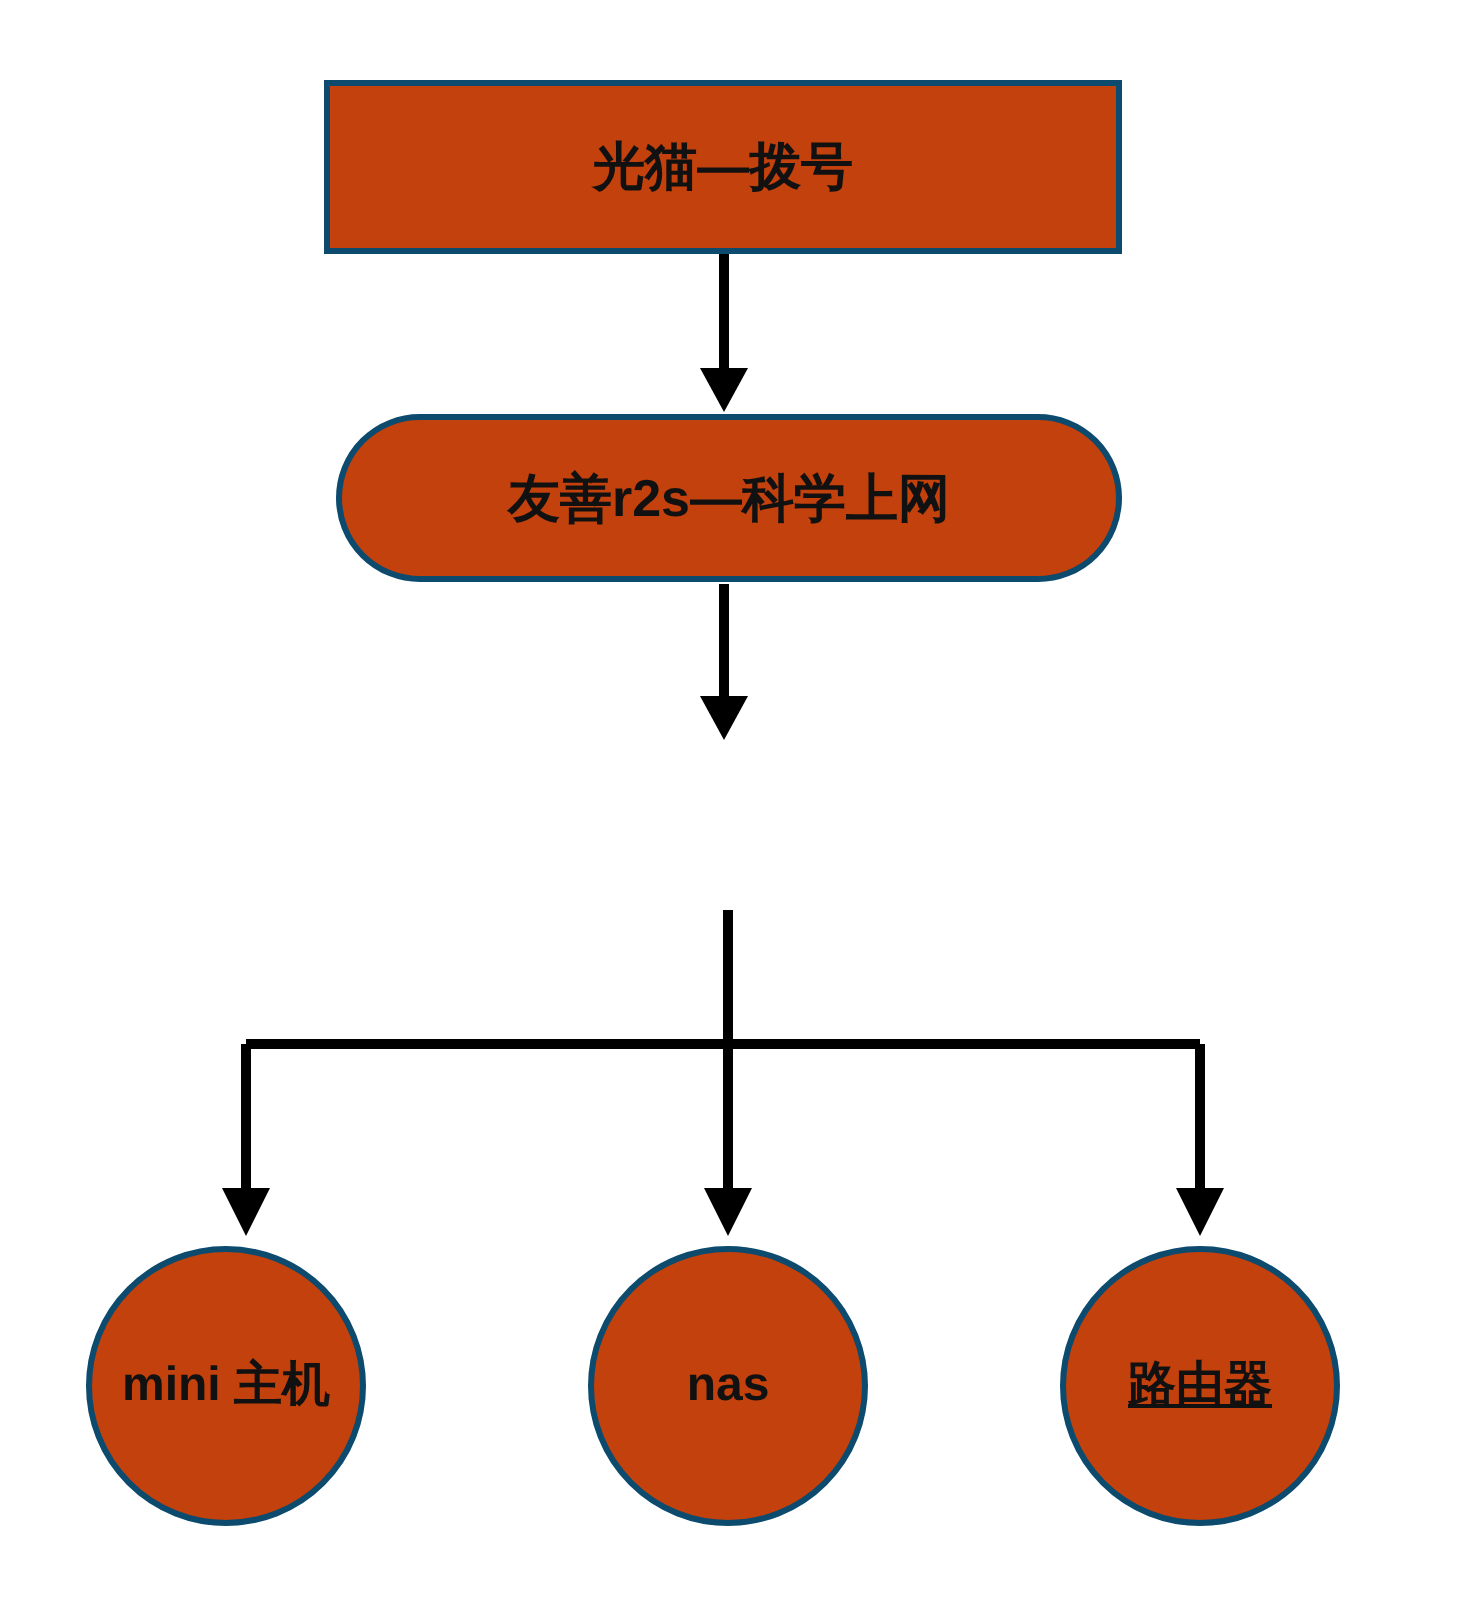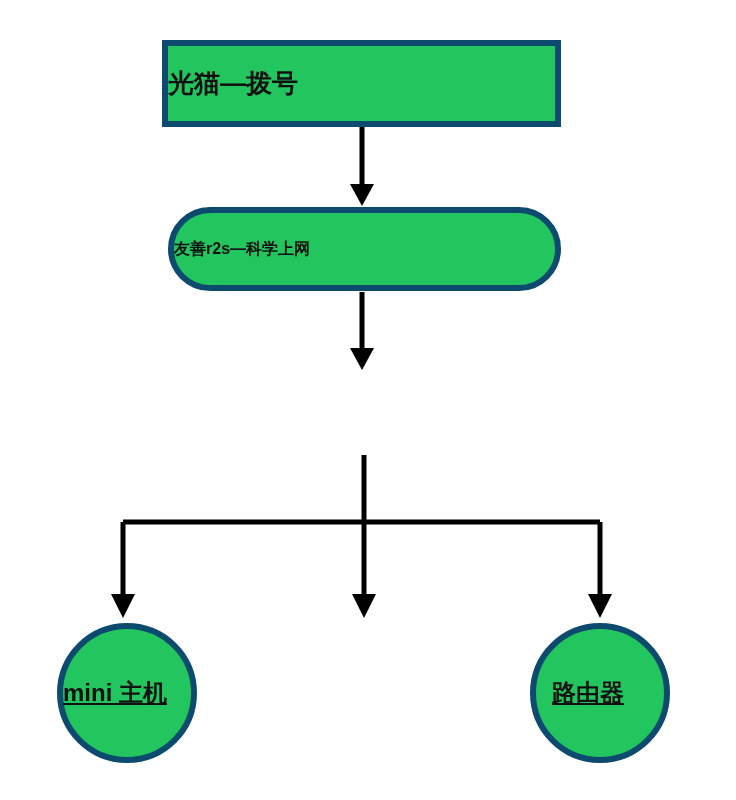--- a/index.html
+++ b/index.html
@@ -10,57 +10,58 @@
   }
   .canvas {
     position: relative;
     width: 736px;
     height: 800px;
     background: #ffffff;
     overflow: hidden;
   }
   .node {
     position: absolute;
-    background: #22c55e;
-    border: 6px solid #0c4a6e;
+    background: #c2410c;
+    border: 3px solid #0c4a6e;
     display: flex;
     align-items: center;
+    justify-content: center;
     box-sizing: border-box;
     color: #111111;
     font-weight: bold;
     text-align: center;
   }
   .node .label {
     line-height: 1.25;
   }
   .rect-node {
     left: 162px;
     top: 40px;
     width: 399px;
     height: 87px;
     font-size: 26px;
   }
   .rounded-node {
     left: 168px;
     width: 393px;
     height: 84px;
     border-radius: 42px;
-    font-size: 16px;
+    font-size: 26px;
   }
   .rounded-node.r2s    { top: 207px; }
   .rounded-node.switch { top: 372px; height: 83px; }
   .circle-node {
     top: 623px;
     width: 140px;
     height: 140px;
     border-radius: 50%;
     font-size: 24px;
   }
   .circle-node .label { width: 104px; }
-  .circle-node.mini   { left: 57px; text-decoration: underline;  }
+  .circle-node.mini   { left: 43px;  }
   .circle-node.nas    { left: 294px; }
   .circle-node.router { left: 530px; text-decoration: underline; }
   svg.edges {
     position: absolute;
     left: 0;
     top: 0;
     width: 736px;
     height: 800px;
     pointer-events: none;
   }
@@ -109,18 +110,21 @@
 
   <div class="node rounded-node r2s">
     <span class="label">友善r2s—科学上网</span>
   </div>
 
 
   <div class="node circle-node mini">
     <span class="label">mini 主机</span>
   </div>
 
+  <div class="node circle-node nas">
+    <span class="label">nas</span>
+  </div>
 
   <div class="node circle-node router">
     <span class="label">路由器</span>
   </div>
 
 </div>
 
 </body></html>

